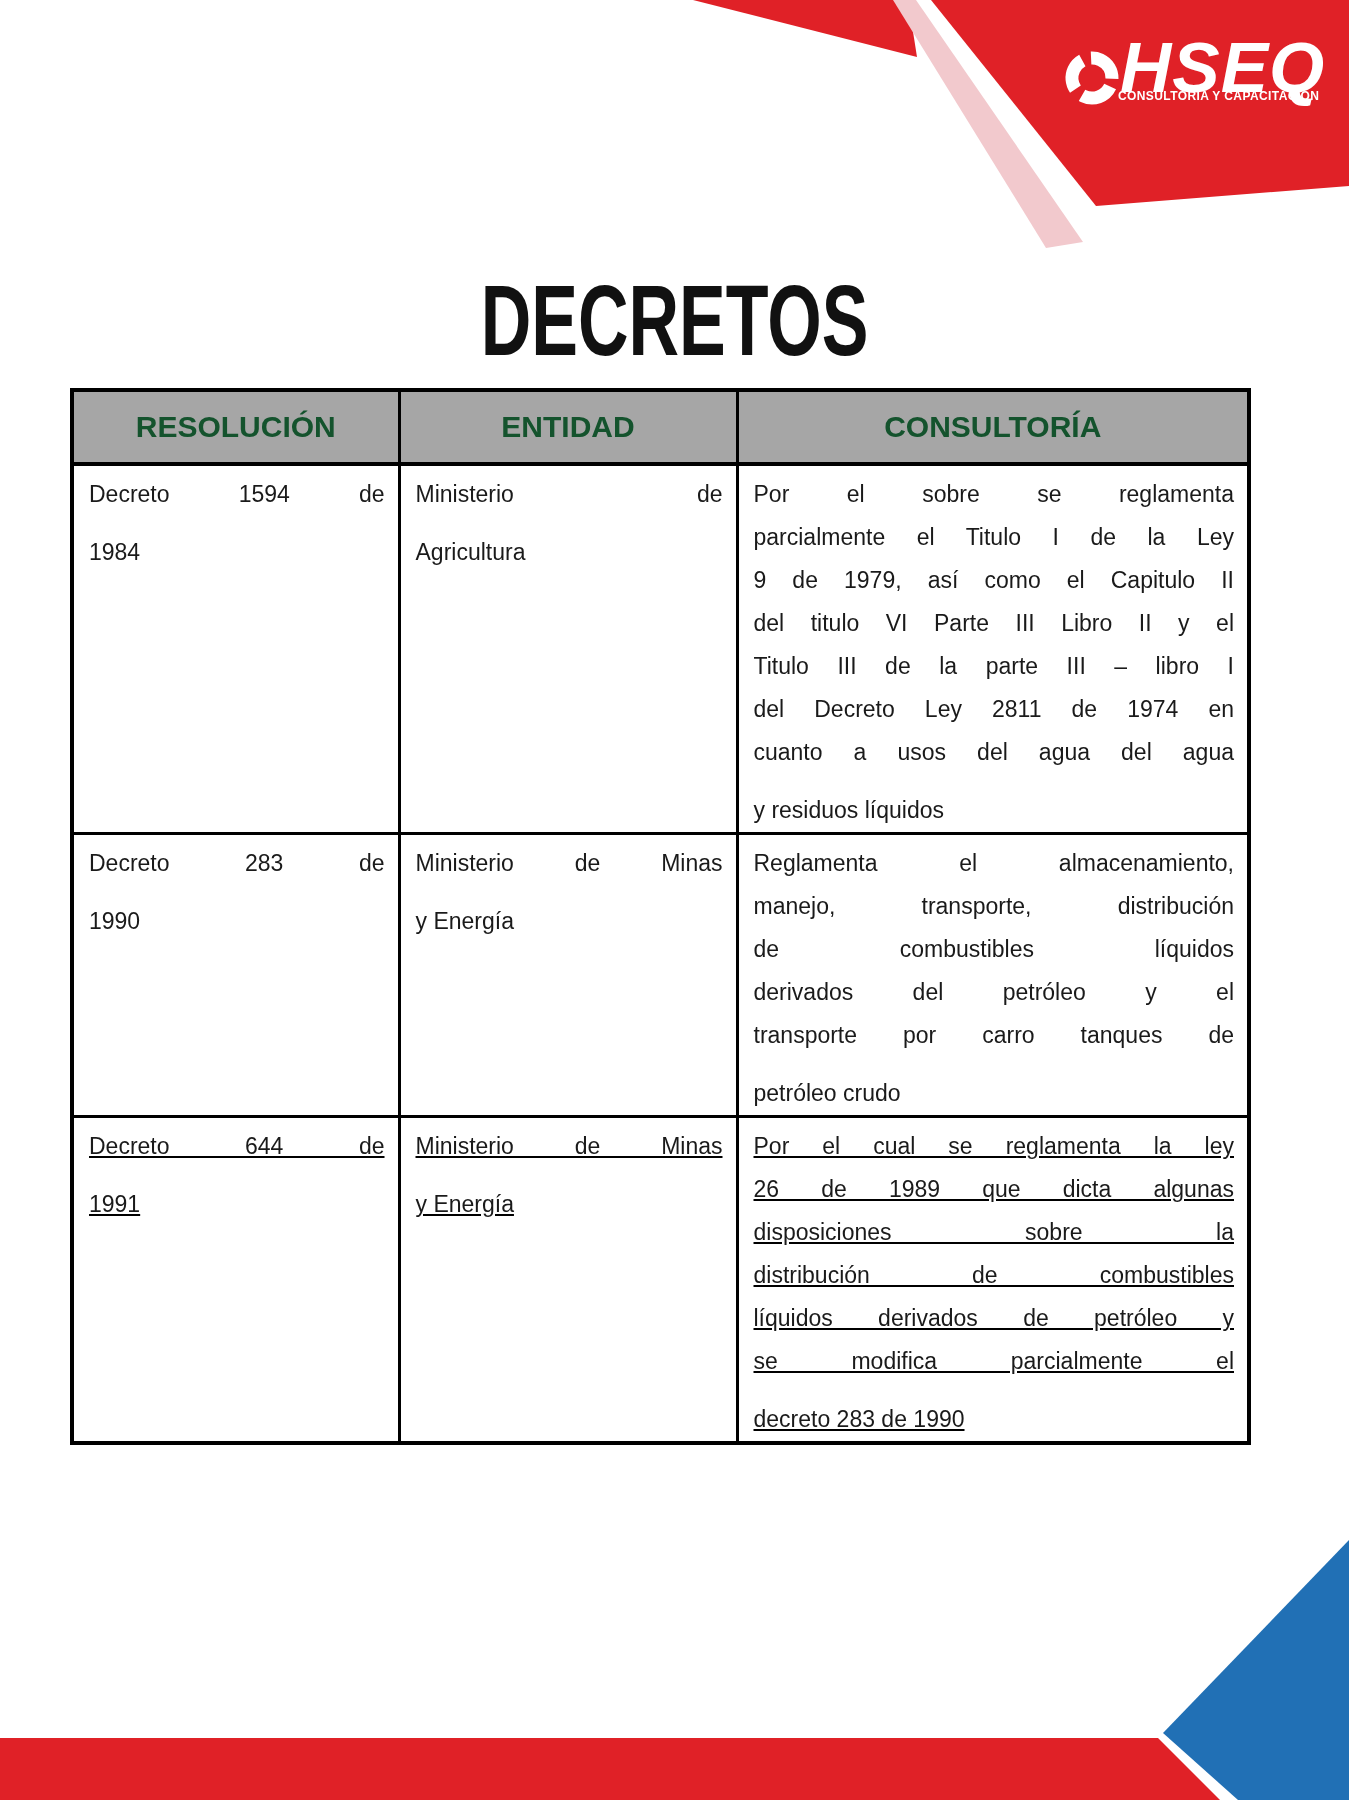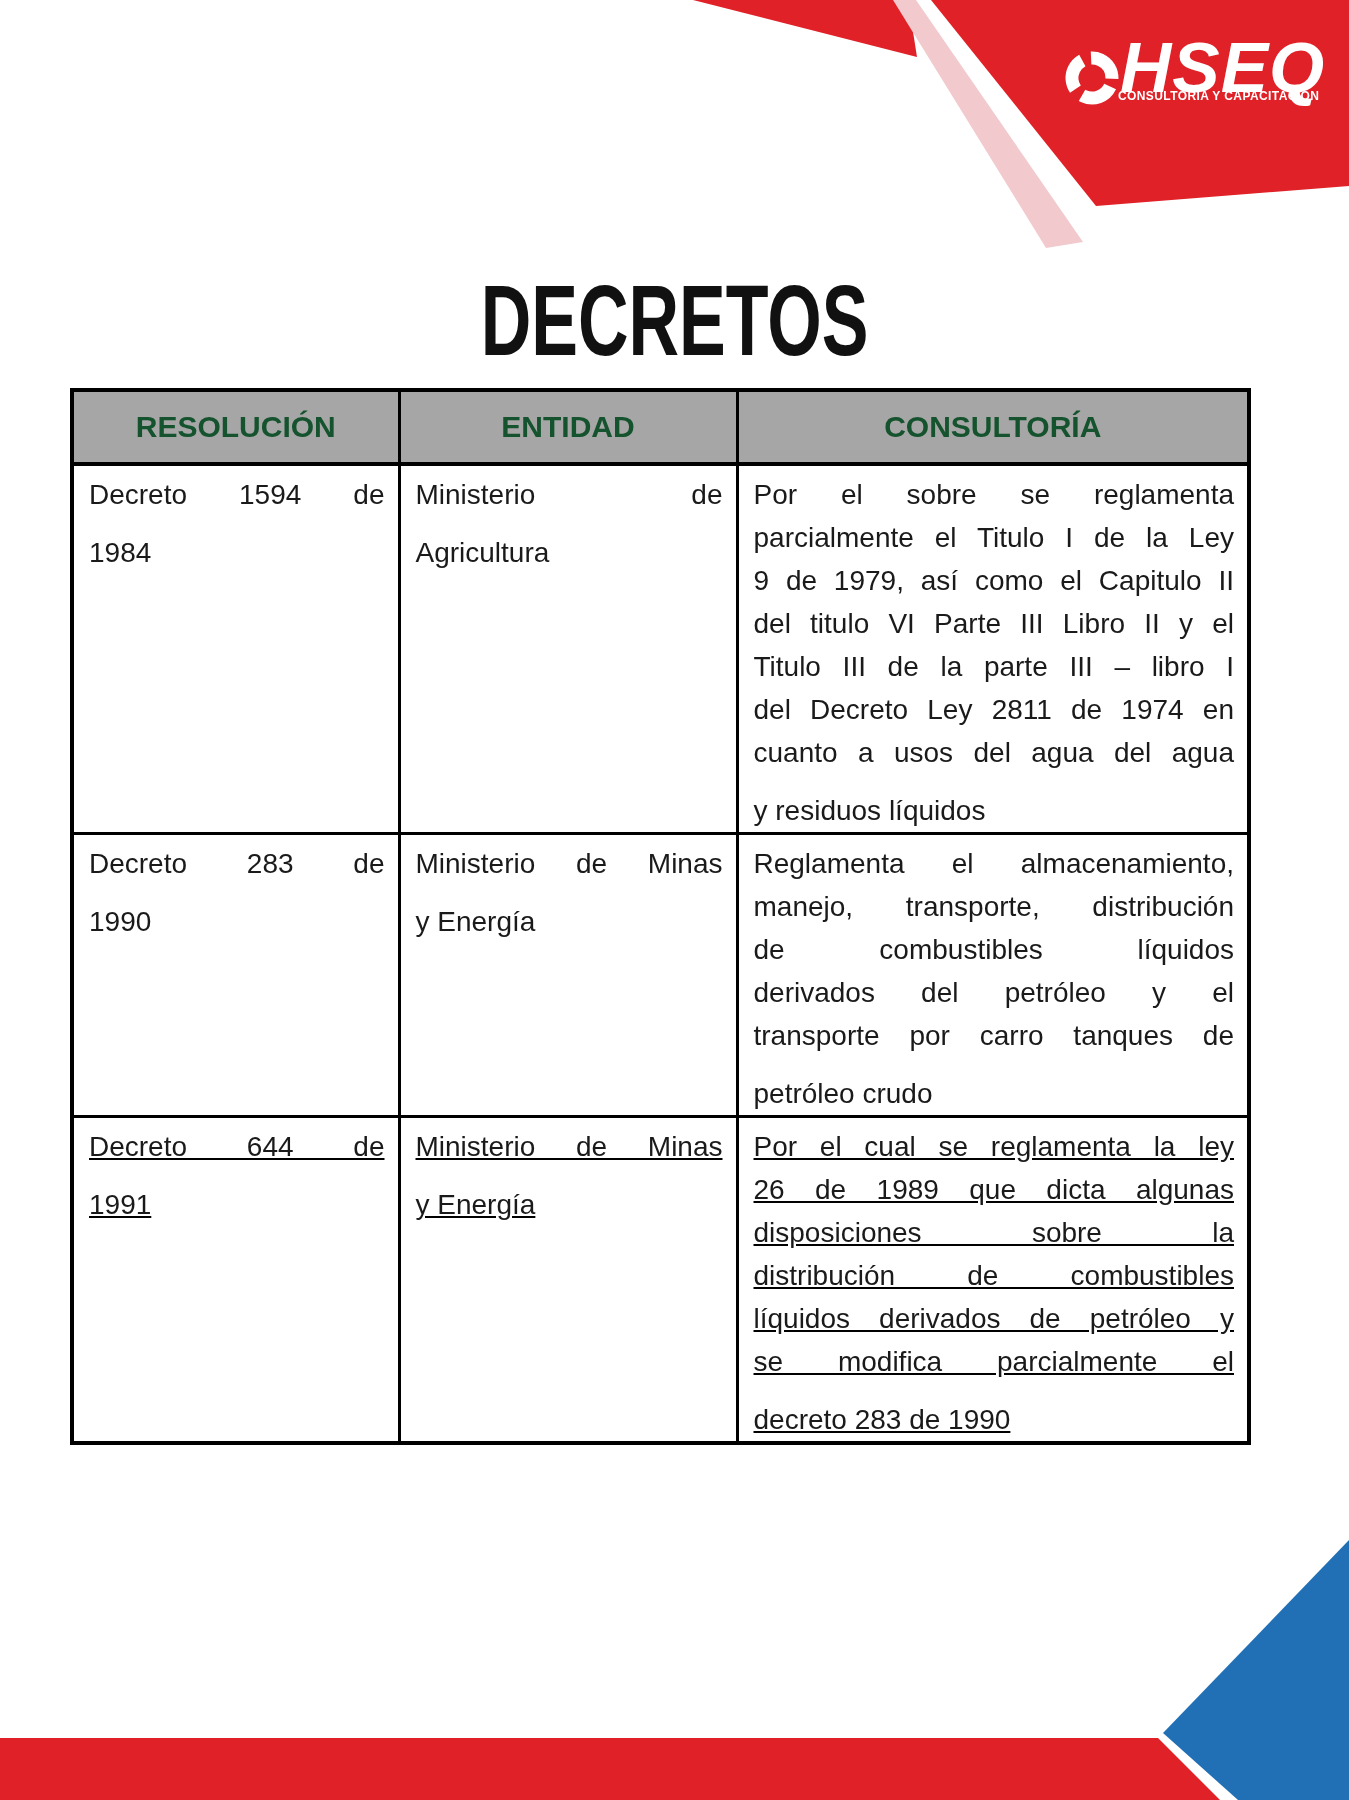--- a/index.html
+++ b/index.html
@@ -46,21 +46,21 @@
   table.decretos th{
     background:var(--header-gray,#a6a6a6);
     color:#14532d;font-size:30px;font-weight:bold;
     text-align:center;vertical-align:middle;
     border-bottom-width:4px;
   }
   table.decretos td{
     vertical-align:top;
     padding:7px 13px 0 15px;
     color:var(--text,#1a1a1a);
-    font-size:28px;line-height:43px;
+    font-size:23px;line-height:43px;
   }
   tbody tr:nth-child(1){height:356px;}
   tbody tr:nth-child(2){height:144px;}
   tbody tr:nth-child(3){height:270px;text-decoration:underline;}
   tbody tr:nth-child(4){height:313px;}
   .jl{text-align:justify;text-align-last:justify;}
   .jl.last{text-align-last:left;margin-top:15px;}
 </style>
 </head>
 <body>

